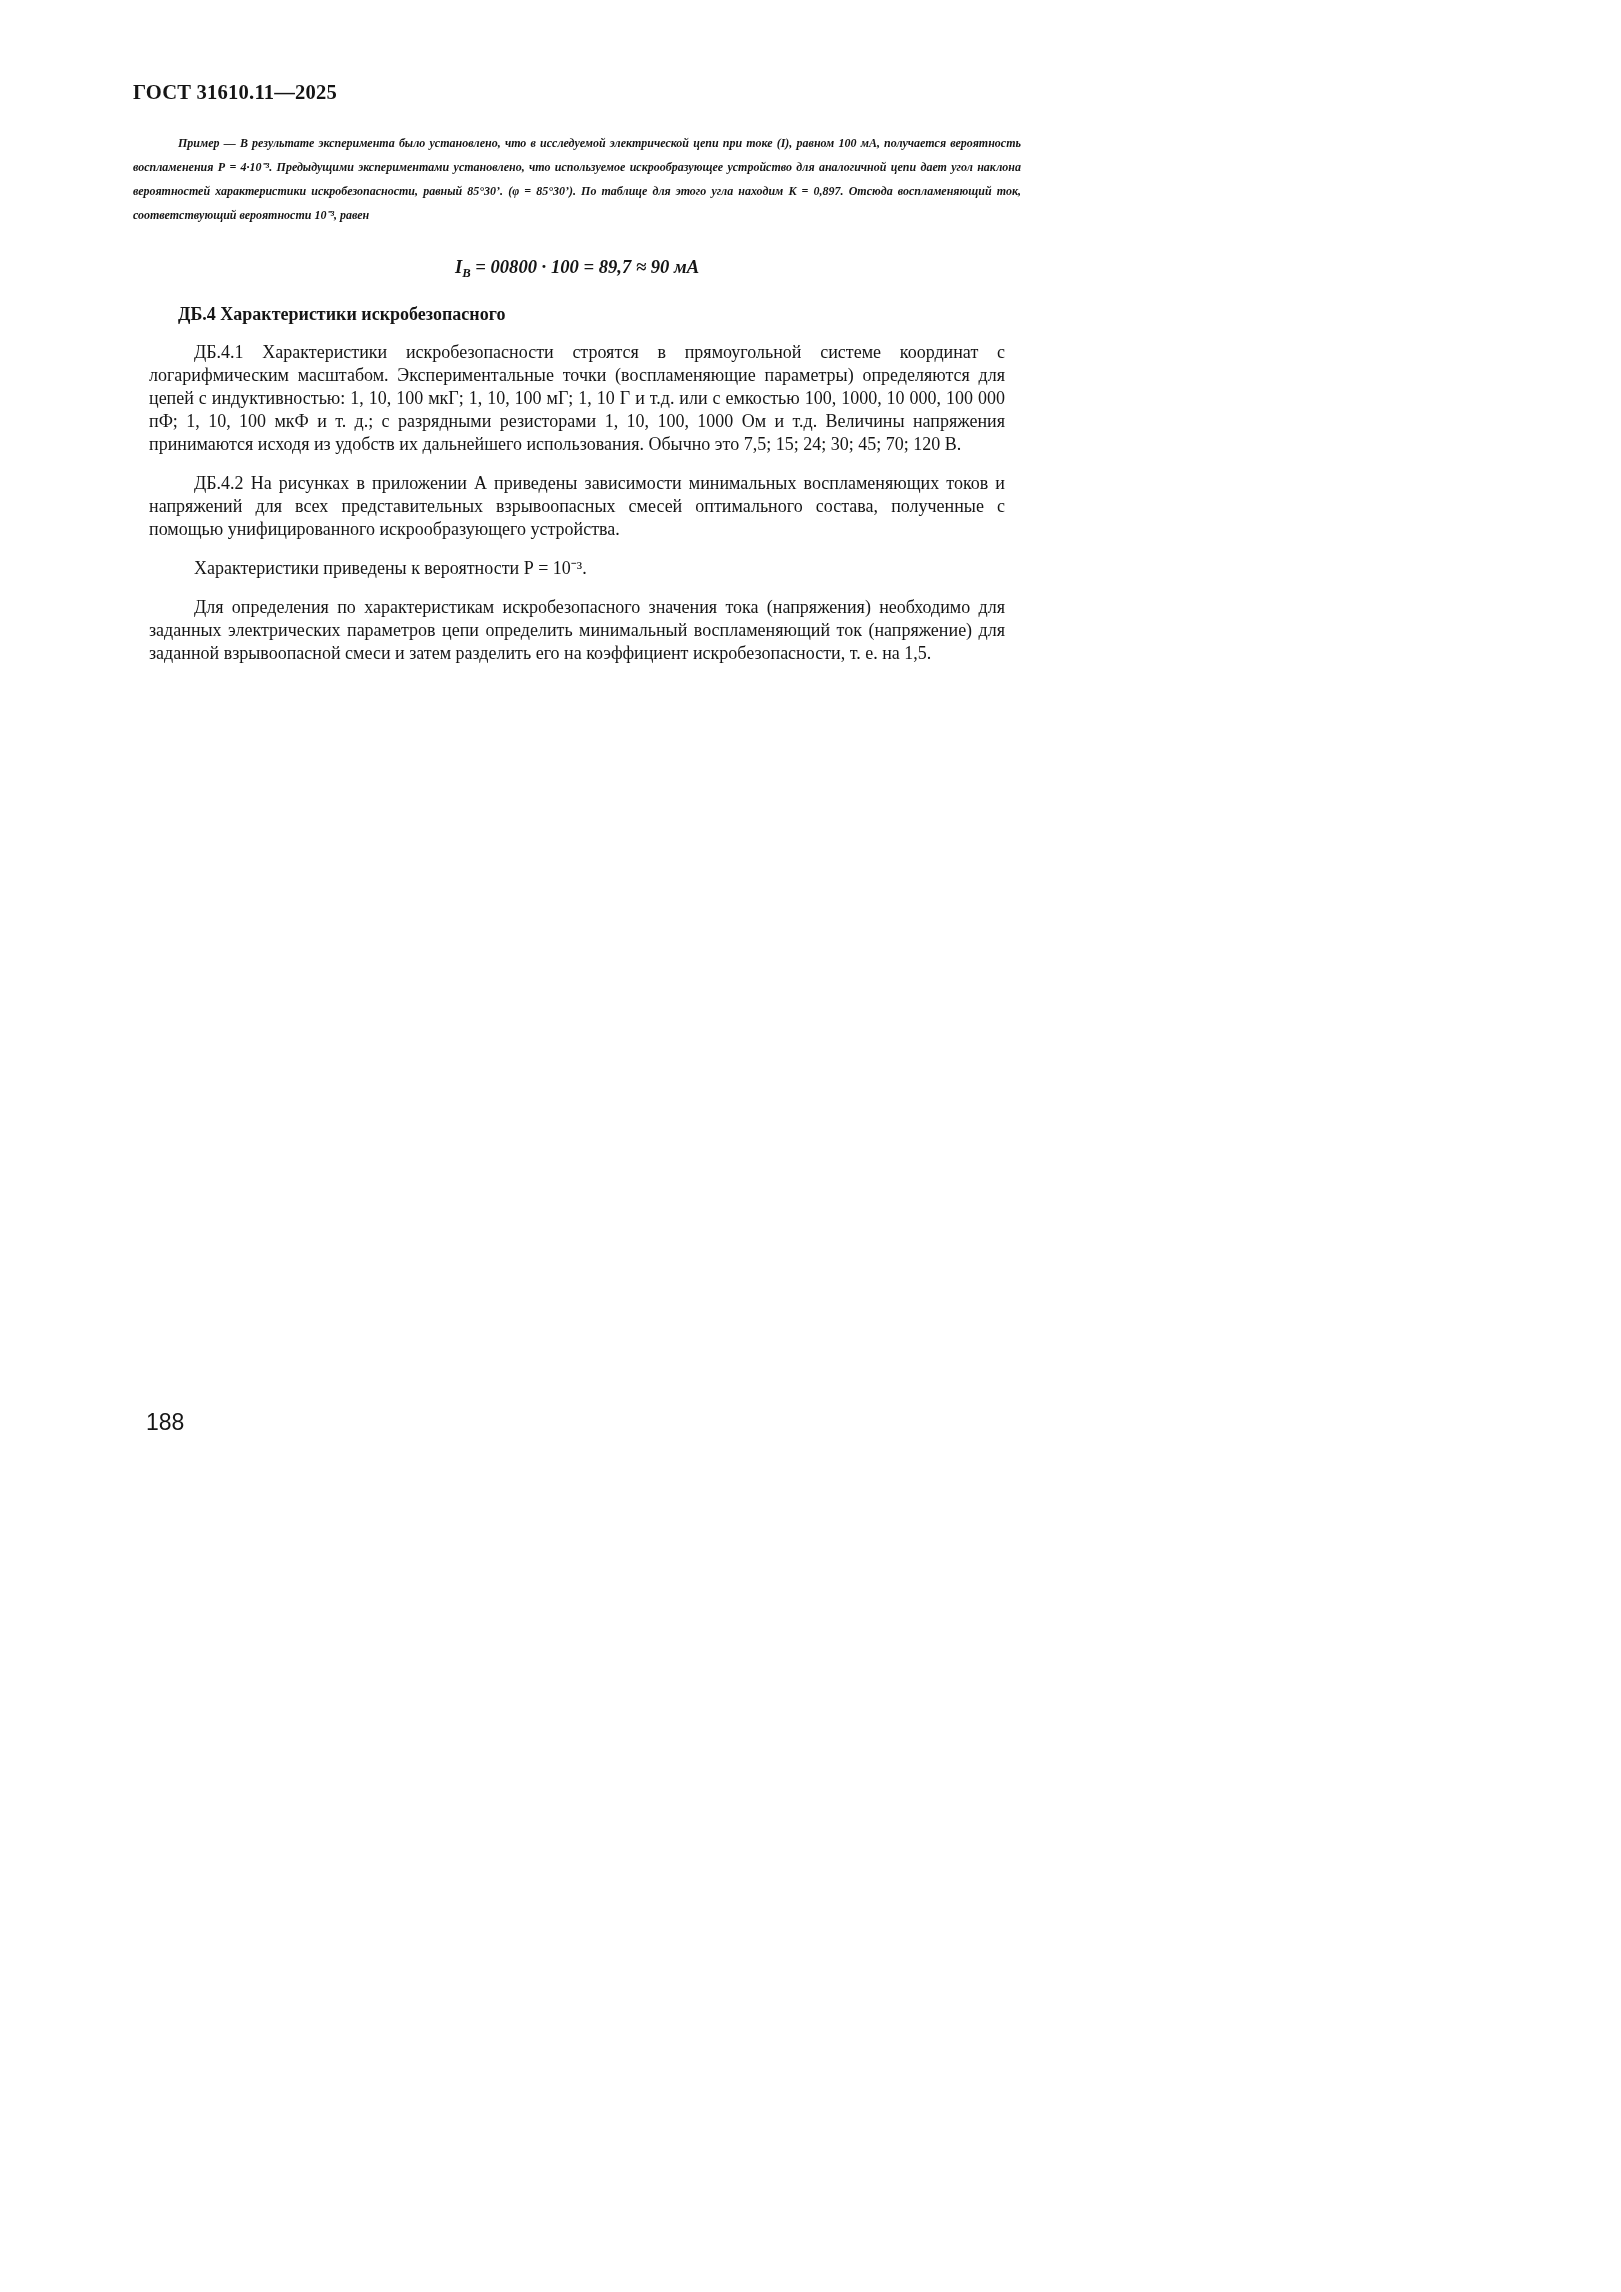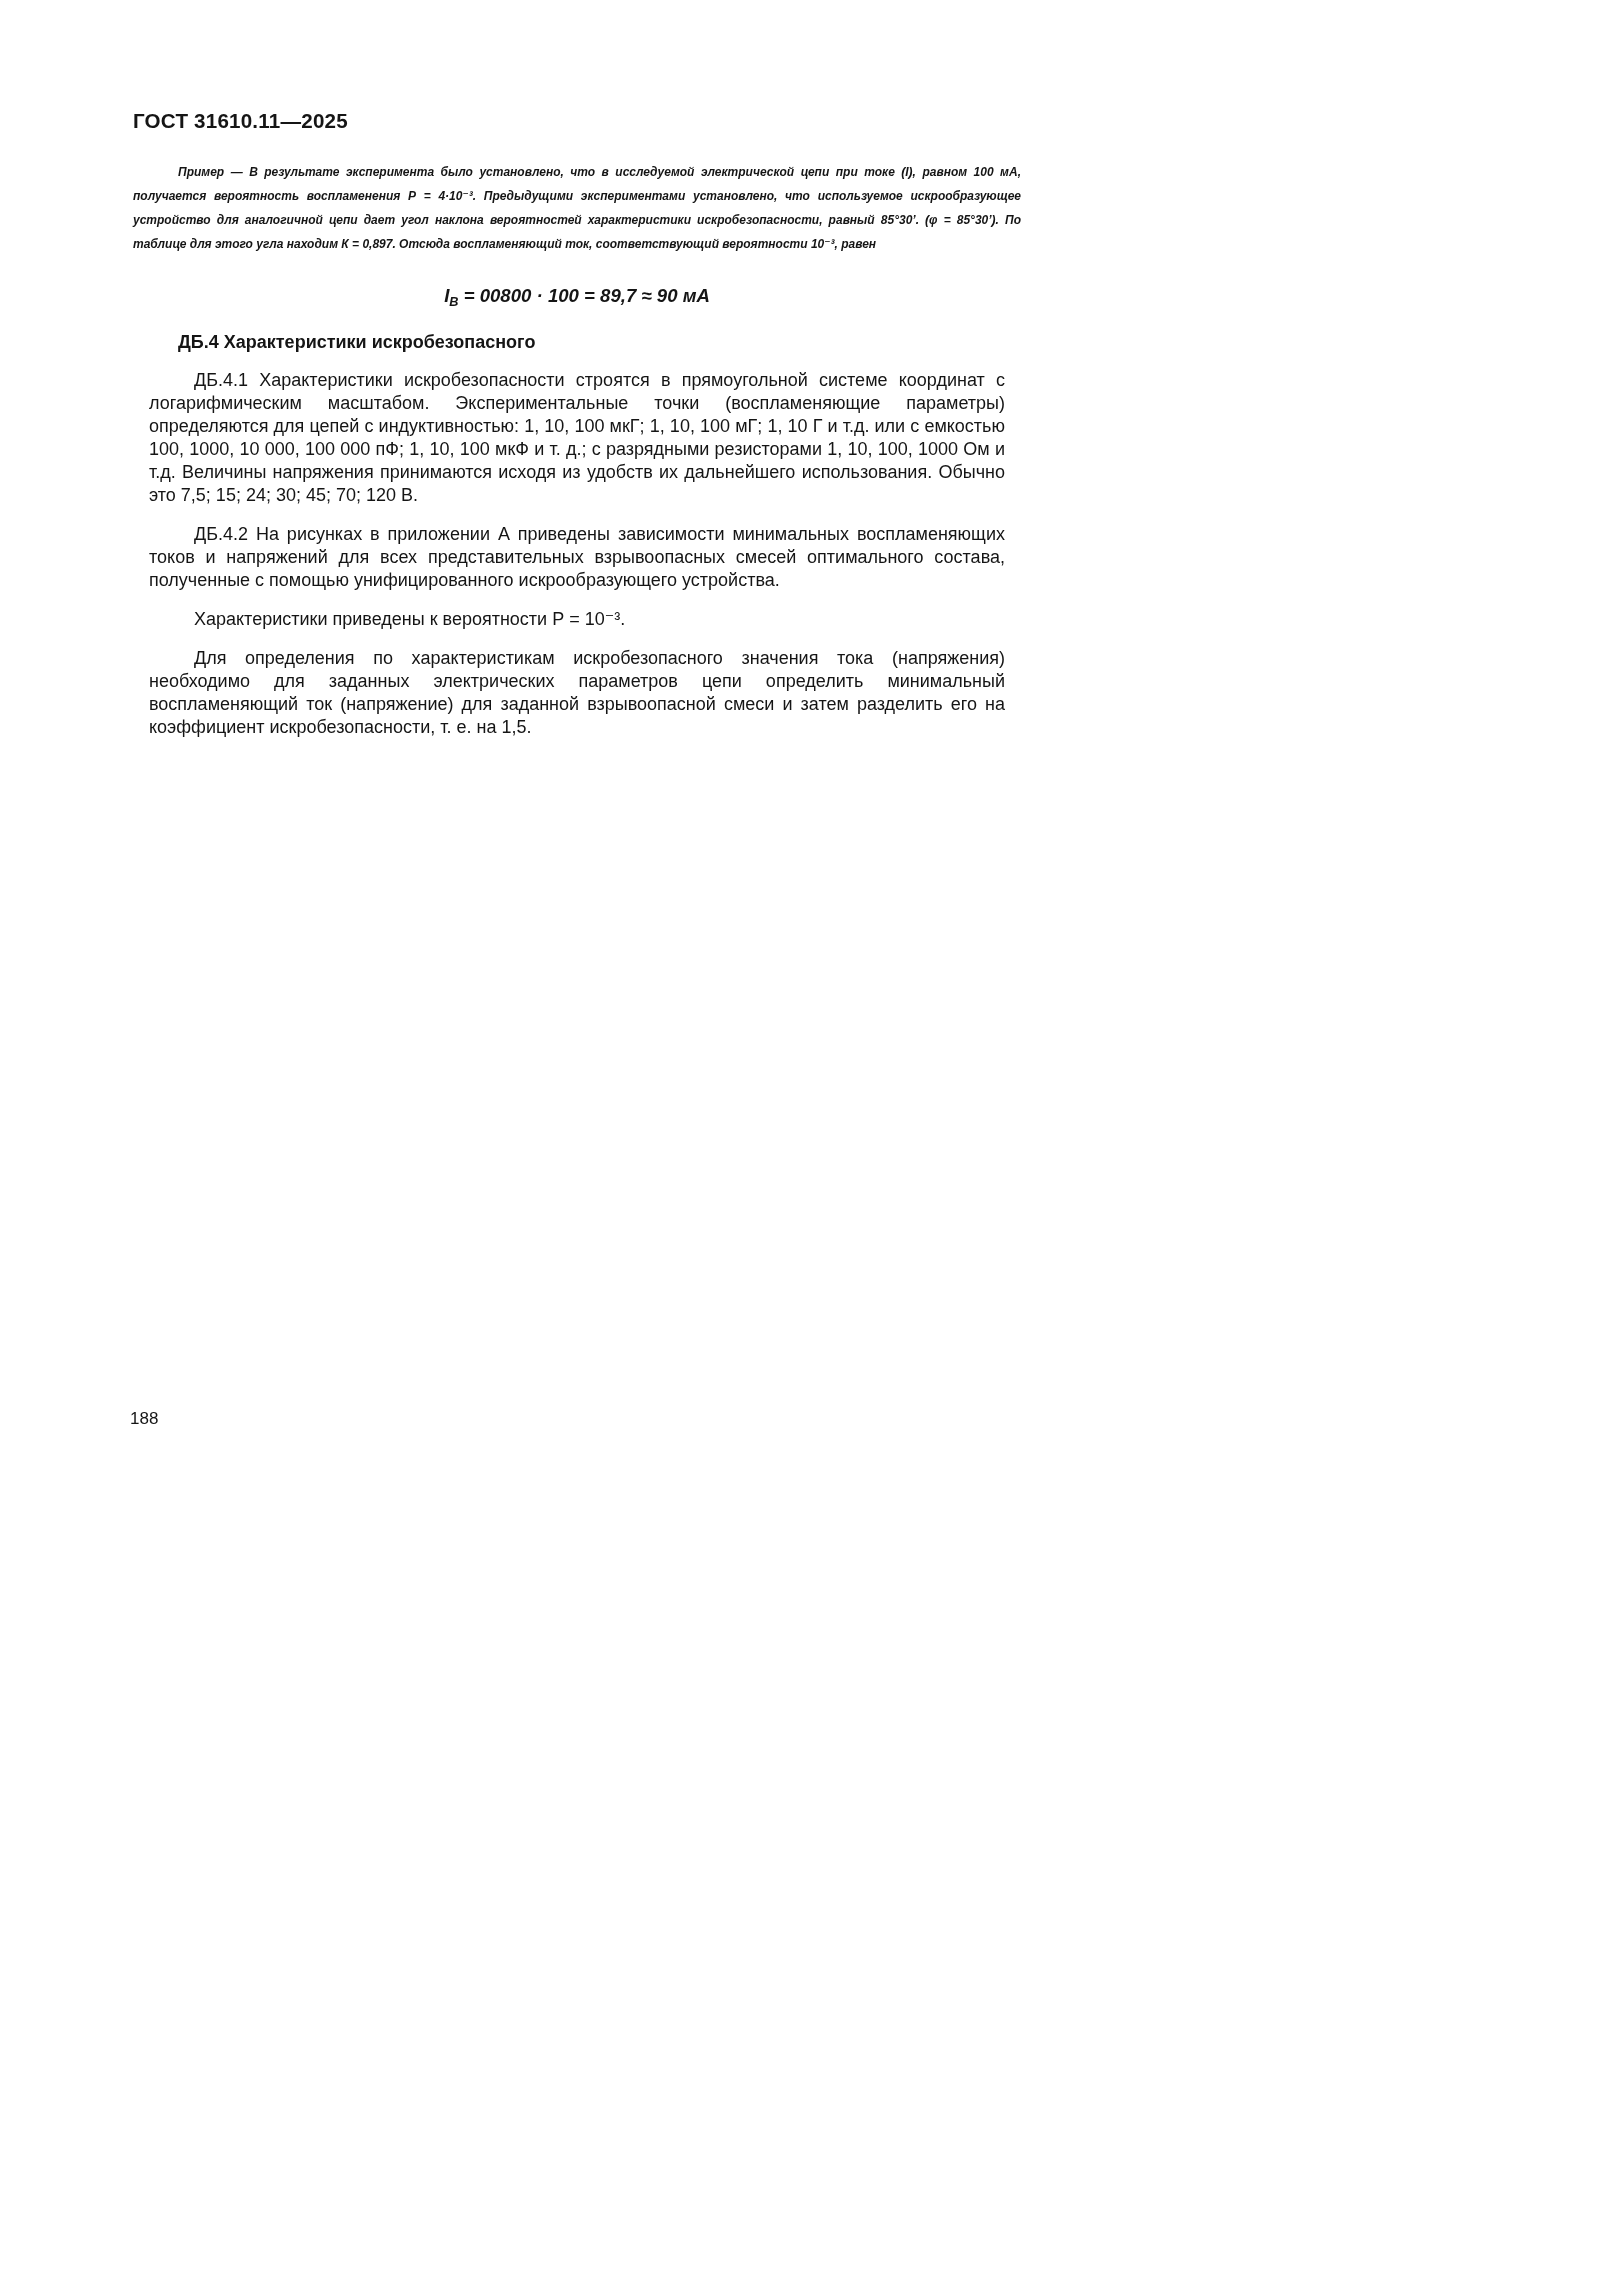--- a/index.html
+++ b/index.html
@@ -12,22 +12,23 @@
     width: 1621px;
     height: 2293px;
     background: #ffffff;
     color: #151515;
     font-family: "Liberation Sans", "DejaVu Sans", sans-serif;
     overflow: hidden;
   }
   .content {
     position: absolute;
     left: 133px;
-    top: 109px;
+    top: 81px;
     width: 888px;
+    font-family: Liberation Serif, serif;
   }
   .running-header {
     font-weight: 700;
     font-size: 20.6px;
     letter-spacing: 0.2px;
   }
   .example {
     margin: 26.5px 0 0 0;
     font-weight: 700;
     font-style: italic;
@@ -56,23 +57,23 @@
   }
   .body-par {
     margin: 16px;
     font-size: 18px;
     line-height: 23px;
     text-align: justify;
     text-indent: 45px;
   }
   .footer {
     position: absolute;
-    left: 130px;
+    left: 146px;
     top: 1409px;
-    font-size: 17px;
+    font-size: 23px;
   }
 </style>
 </head>
 <body>
 
 <div class="page">
   <div class="content">
 
     <div class="running-header">ГОСТ 31610.11—2025</div>
 

